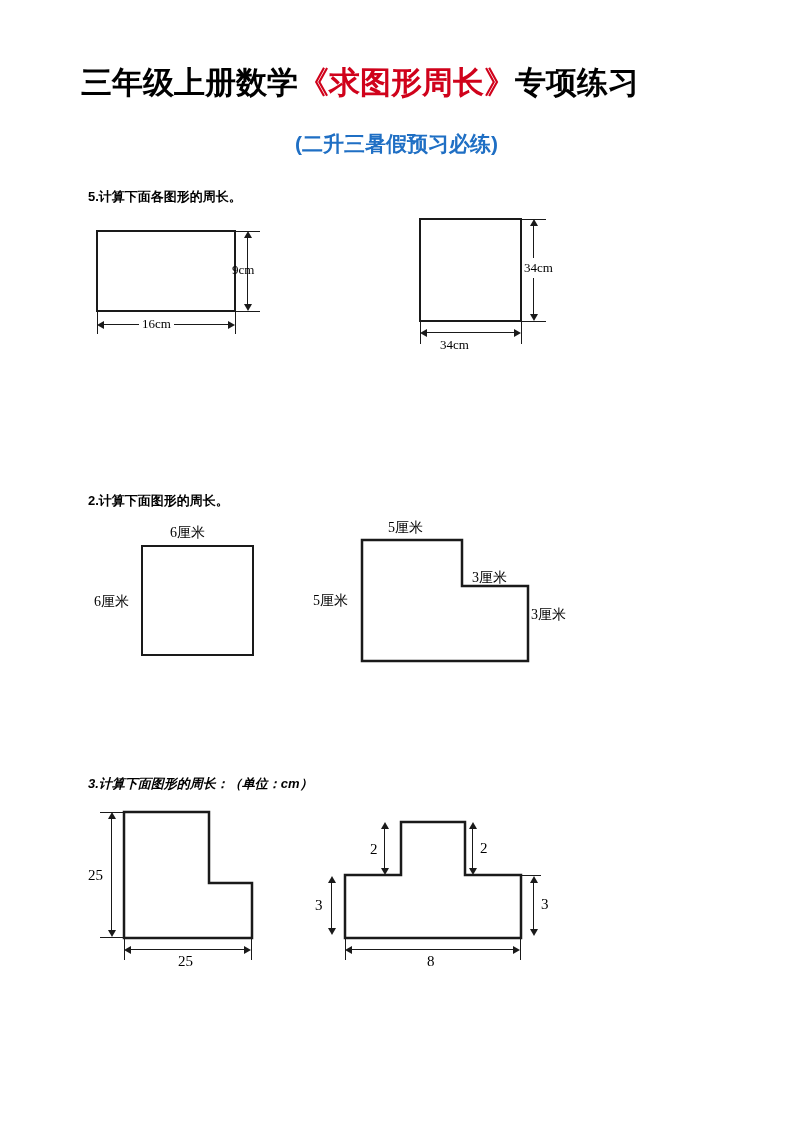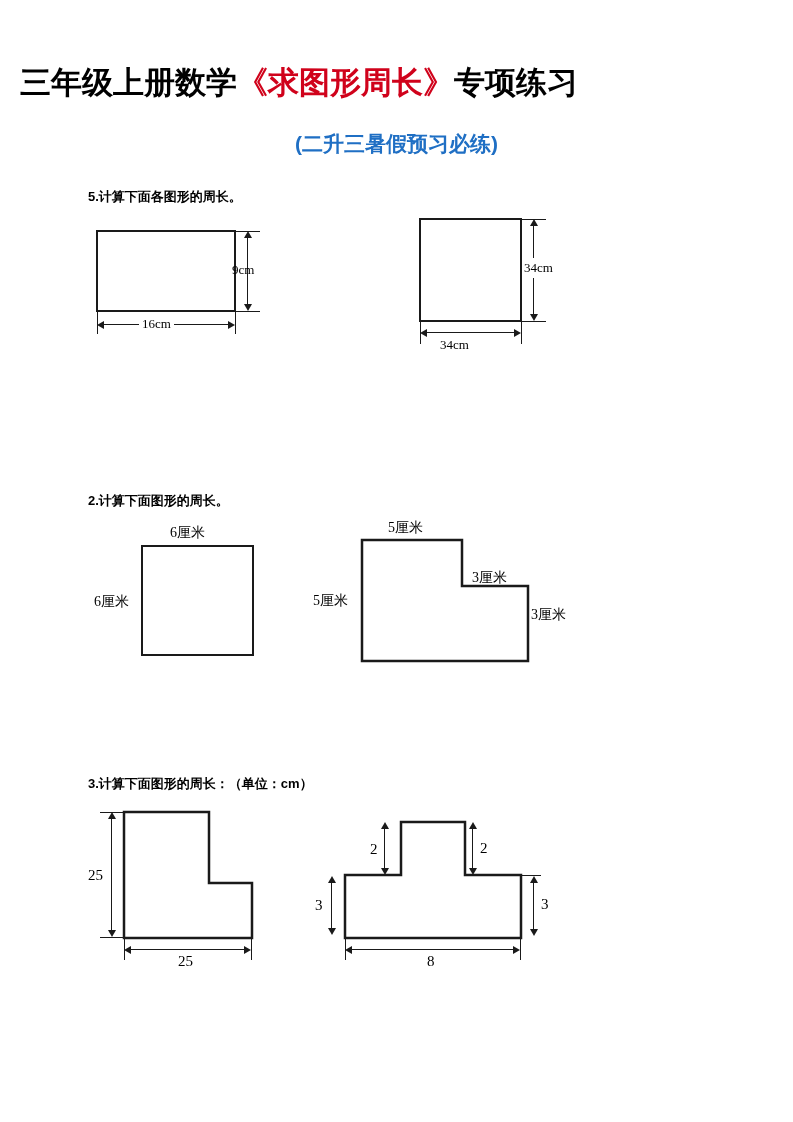--- a/index.html
+++ b/index.html
@@ -20,25 +20,25 @@
     left: 0; top: 0;
     width: 793px;
     height: 1122px;
   }
   
   .title {
     position: absolute;
     left: 0;
     top: 62px;
     width: 720px;
+    text-align: center;
     font-size: 31px;
     font-weight: bold;
     letter-spacing: 0px;
     white-space: nowrap;
-    padding-left: 20px;
   }
   .title .red {
     color: #d0021b;
   }
   .subtitle {
     position: absolute;
     left: 0;
     top: 130px;
     width: 793px;
     text-align: center;
@@ -49,21 +49,21 @@
   }
   
   .prompt {
     position: absolute;
     font-size: 13px;
     font-weight: bold;
     white-space: nowrap;
   }
   #prompt1 { left: 88px; top: 188px; }
   #prompt2 { left: 88px; top: 492px; }
-  #prompt3 { left: 88px; top: 775px; }
+  #prompt3 { left: 88px; top: 775px; font-style: italic; }
 
   
   .shape {
     position: absolute;
     border: 2px solid #1a1a1a;
     box-sizing: border-box;
     background: #ffffff;
   }
   .poly {
     position: absolute;

